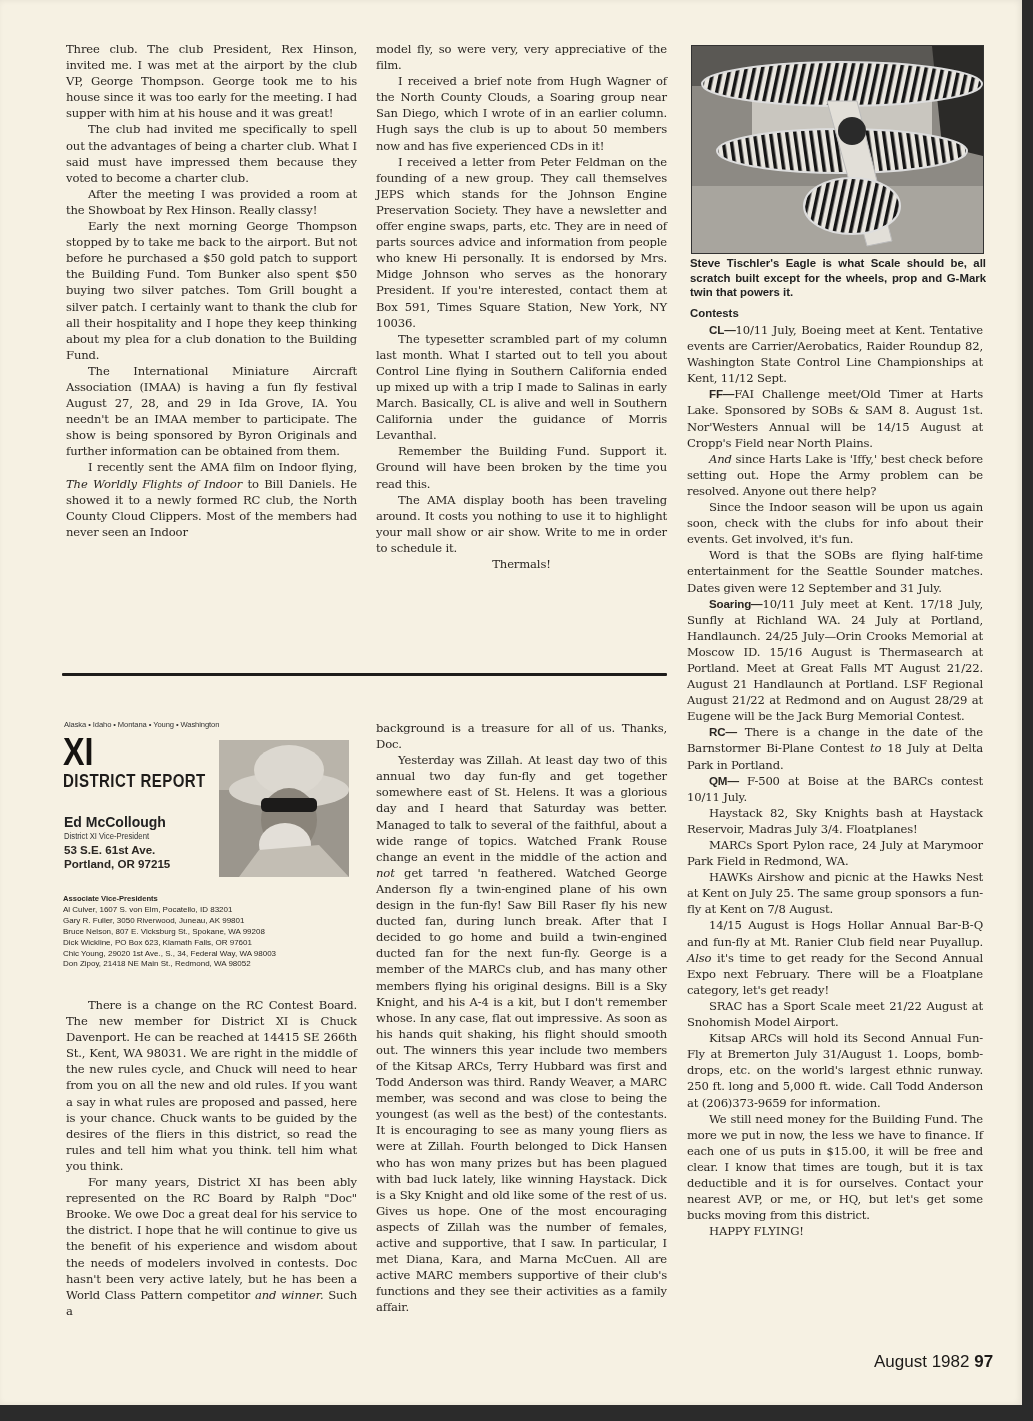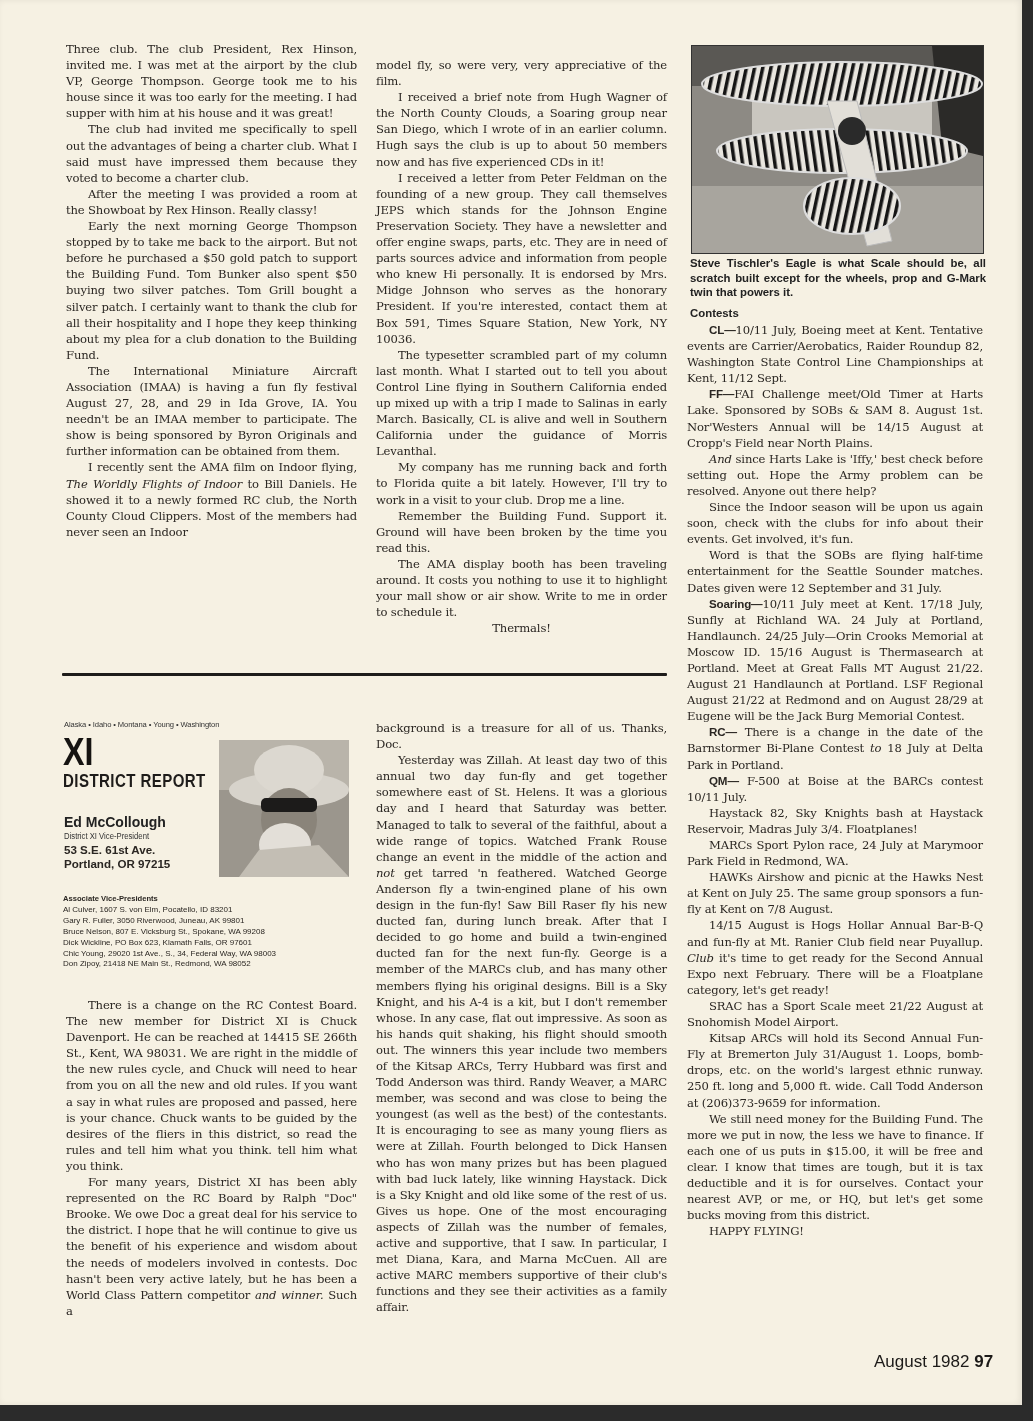--- a/index.html
+++ b/index.html
@@ -22,21 +22,21 @@
   }
   .col p { margin:0; text-indent:22px; }
   .col p.noindent { text-indent:0; }
   .col p.center { text-align:center; text-indent:0; }
   .col p.gap { }
   em { font-style:italic; }
   .lead { font-weight:bold; }
   .sans { font-family:"Liberation Sans", sans-serif; }
 
   #col1 { left:66px; top:41px; width:291px; }
-  #col2 { left:376px; top:57px; width:291px; }
+  #col2 { left:376px; top:41px; width:291px; }
   #col4 { left:66px; top:997px; width:291px; }
   #col5 { left:376px; top:720px; width:291px; }
   #col3b { left:687px; top:322px; width:296px; }
 
   .photo-plane {
     position:absolute; left:691px; top:45px; width:291px; height:207px;
     background:#6f6c68; overflow:hidden; border:1px solid #333;
   }
   .caption {
     position:absolute; left:690px; top:256px; width:296px;
@@ -95,21 +95,20 @@
   <p>Early the next morning George Thompson stopped by to take me back to the airport. But not before he purchased a $50 gold patch to support the Building Fund. Tom Bunker also spent $50 buying two silver patches. Tom Grill bought a silver patch. I certainly want to thank the club for all their hospitality and I hope they keep thinking about my plea for a club donation to the Building Fund.</p>
   <p>The International Miniature Aircraft Association (IMAA) is having a fun fly festival August 27, 28, and 29 in Ida Grove, IA. You needn't be an IMAA member to participate. The show is being sponsored by Byron Originals and further information can be obtained from them.</p>
   <p><span>I recently sent the AMA film on Indoor flying,</span> <em>The Worldly Flights of Indoor</em> <span>to Bill Daniels. He showed it to a newly formed RC club, the North County Cloud Clippers. Most of the members had never seen an Indoor</span></p>
 </div>
 
 <div id="col2" class="col">
   <p class="noindent">model fly, so were very, very appreciative of the film.</p>
   <p>I received a brief note from Hugh Wagner of the North County Clouds, a Soaring group near San Diego, which I wrote of in an earlier column. Hugh says the club is up to about 50 members now and has five experienced CDs in it!</p>
   <p>I received a letter from Peter Feldman on the founding of a new group. They call themselves JEPS which stands for the Johnson Engine Preservation Society. They have a newsletter and offer engine swaps, parts, etc. They are in need of parts sources advice and information from people who knew Hi personally. It is endorsed by Mrs. Midge Johnson who serves as the honorary President. If you're interested, contact them at Box 591, Times Square Station, New York, NY 10036.</p>
   <p>The typesetter scrambled part of my column last month. What I started out to tell you about Control Line flying in Southern California ended up mixed up with a trip I made to Salinas in early March. Basically, CL is alive and well in Southern California under the guidance of Morris Levanthal.</p>
-  <p>My company has me running back and forth to Florida quite a bit lately. However, I'll try to work in a visit to your club. Drop me a line.</p>
   <p>Remember the Building Fund. Support it. Ground will have been broken by the time you read this.</p>
   <p>The AMA display booth has been traveling around. It costs you nothing to use it to highlight your mall show or air show. Write to me in order to schedule it.</p>
   <p class="center">Thermals!</p>
 </div>
 
 <div class="photo-plane">
   <svg width="291" height="207" viewBox="0 0 291 207">
     <defs>
       <pattern id="ribs" width="8" height="10" patternUnits="userSpaceOnUse" patternTransform="rotate(12)">
         <rect width="8" height="10" fill="#e9e6df"></rect>
@@ -140,21 +139,21 @@
   <p><span class="lead sans">FF—</span><span>FAI Challenge meet/Old Timer at Harts Lake. Sponsored by SOBs &amp; SAM 8. August 1st. Nor'Westers Annual will be 14/15 August at Cropp's Field near North Plains.</span></p>
   <p><em>And</em> <span>since Harts Lake is 'Iffy,' best check before setting out. Hope the Army problem can be resolved. Anyone out there help?</span></p>
   <p>Since the Indoor season will be upon us again soon, check with the clubs for info about their events. Get involved, it's fun.</p>
   <p>Word is that the SOBs are flying half-time entertainment for the Seattle Sounder matches. Dates given were 12 September and 31 July.</p>
   <p><span class="lead sans">Soaring—</span><span>10/11 July meet at Kent. 17/18 July, Sunfly at Richland WA. 24 July at Portland, Handlaunch. 24/25 July—Orin Crooks Memorial at Moscow ID. 15/16 August is Thermasearch at Portland. Meet at Great Falls MT August 21/22. August 21 Handlaunch at Portland. LSF Regional August 21/22 at Redmond and on August 28/29 at Eugene will be the Jack Burg Memorial Contest.</span></p>
   <p class="gap"><span class="lead sans">RC—</span> <span>There is a change in the date of the Barnstormer Bi-Plane Contest</span> <em>to</em> <span>18 July at Delta Park in Portland.</span></p>
   <p class="gap"><span class="lead sans">QM—</span> <span>F-500 at Boise at the BARCs contest 10/11 July.</span></p>
   <p>Haystack 82, Sky Knights bash at Haystack Reservoir, Madras July 3/4. Floatplanes!</p>
   <p class="gap">MARCs Sport Pylon race, 24 July at Marymoor Park Field in Redmond, WA.</p>
   <p class="gap">HAWKs Airshow and picnic at the Hawks Nest at Kent on July 25. The same group sponsors a fun-fly at Kent on 7/8 August.</p>
-  <p><span>14/15 August is Hogs Hollar Annual Bar-B-Q and fun-fly at Mt. Ranier Club field near Puyallup.</span> <em>Club</em> <span>it's time to get ready for the Second Annual Expo next February. There will be a Floatplane category, let's get ready!</span></p>
+  <p><span>14/15 August is Hogs Hollar Annual Bar-B-Q and fun-fly at Mt. Ranier Club field near Puyallup.</span> <em>Also</em> <span>it's time to get ready for the Second Annual Expo next February. There will be a Floatplane category, let's get ready!</span></p>
   <p class="gap">SRAC has a Sport Scale meet 21/22 August at Snohomish Model Airport.</p>
   <p>Kitsap ARCs will hold its Second Annual Fun-Fly at Bremerton July 31/August 1. Loops, bomb-drops, etc. on the world's largest ethnic runway. 250 ft. long and 5,000 ft. wide. Call Todd Anderson at (206)373-9659 for information.</p>
   <p>We still need money for the Building Fund. The more we put in now, the less we have to finance. If each one of us puts in $15.00, it will be free and clear. I know that times are tough, but it is tax deductible and it is for ourselves. Contact your nearest AVP, or me, or HQ, but let's get some bucks moving from this district.</p>
   <p>HAPPY FLYING!</p>
 </div>
 
 <div class="rule"></div>
 
 <div class="states">Alaska • Idaho • Montana • Young • Washington</div>
 <div class="xi">XI</div>

